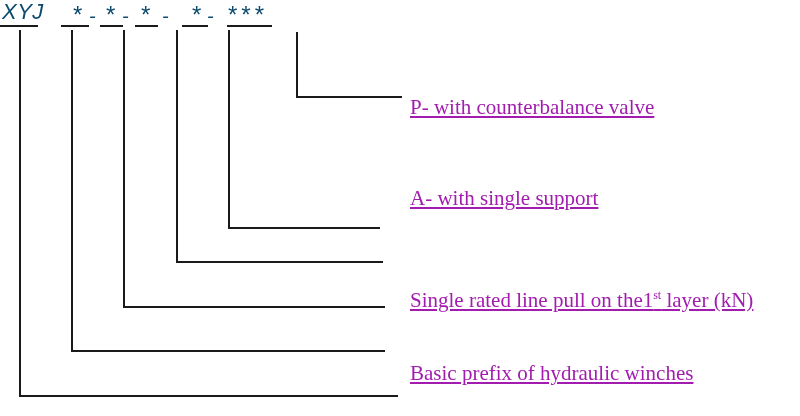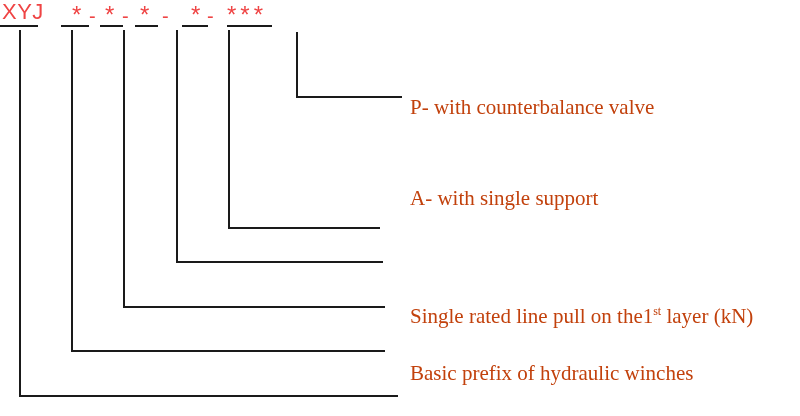--- a/index.html
+++ b/index.html
@@ -10,22 +10,23 @@
     background: #ffffff;
     color: #1a1a1a;
     font-family: "Liberation Serif", serif;
     overflow: hidden;
   }
   
   .seg {
     position: absolute;
     font-family: "Liberation Sans", sans-serif;
     line-height: 1;
-    color: #ef4444;
+    color: #0c4a6e;
     white-space: pre;
+    font-style: italic;
   }
   .seg.prefix { font-size: 22px; letter-spacing: 0.5px; top: 1px; }
   .seg.star   { font-size: 24px; top: 3px; }
   .seg.dash   { font-size: 20px; top: 6px; }
   .seg.stars3 { font-size: 24px; top: 3px; letter-spacing: 4px; }
   
   .ul {
     position: absolute;
     top: 25px;
     height: 2px;
@@ -38,21 +39,22 @@
     border-left: 2px solid #1a1a1a;
     border-bottom: 2px solid #1a1a1a;
   }
   
   .row {
     position: absolute;
     left: 410px;
     font-size: 21px;
     line-height: 24px;
     white-space: nowrap;
-    color: #c2410c;
+    color: #a21caf;
+    text-decoration: underline;
   }
   .row sup { font-size: 12px; line-height: 0; }
   .unit-mono { font-family: "DejaVu Sans Mono", monospace; font-size: 19px; }
 </style>
 </head>
 <body>
 
 <div class="canvas">
 
   <div>
@@ -81,20 +83,20 @@
   <div class="conn" style="left:176px;top:30px;width:207px;height:233px"></div>
   <div class="conn" style="left:228px;top:30px;width:152px;height:199px"></div>
   <div class="conn" style="left:296px;top:32px;width:106px;height:66px"></div>
 
   <div class="row" style="top:95px">
     <span>P- with counterbalance valve</span>
   </div>
   <div class="row" style="top:186px">
     <span>A- with single support</span>
   </div>
-  <div class="row" style="top:304px">
+  <div class="row" style="top:288px">
     <span>Single rated line pull on the1</span><sup>st</sup><span> layer (kN)</span>
   </div>
   <div class="row" style="top:361px">
     <span>Basic prefix of hydraulic winches</span>
   </div>
 
 </div>
 
 </body></html>

